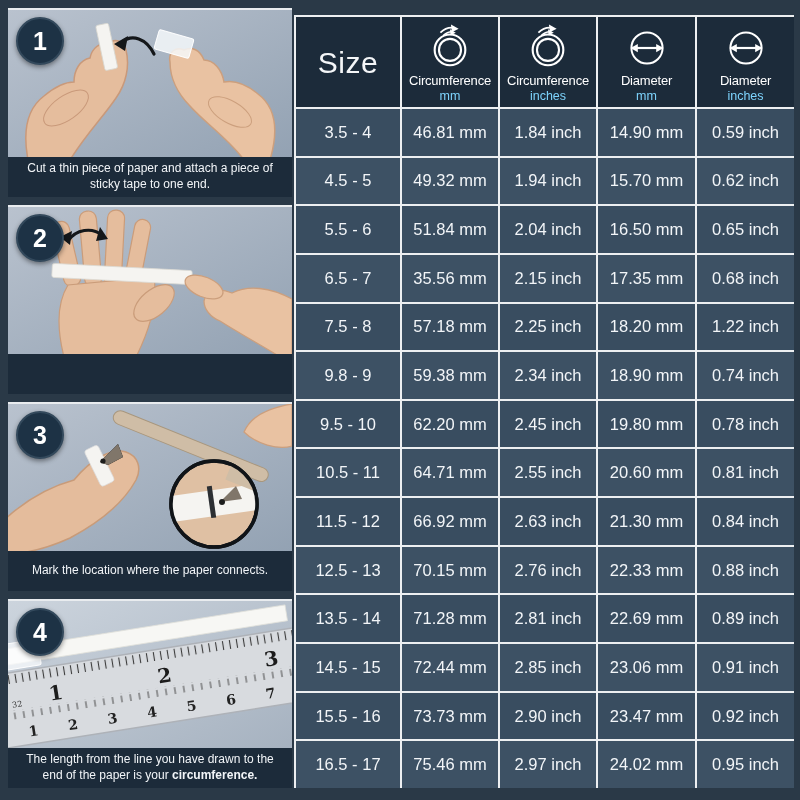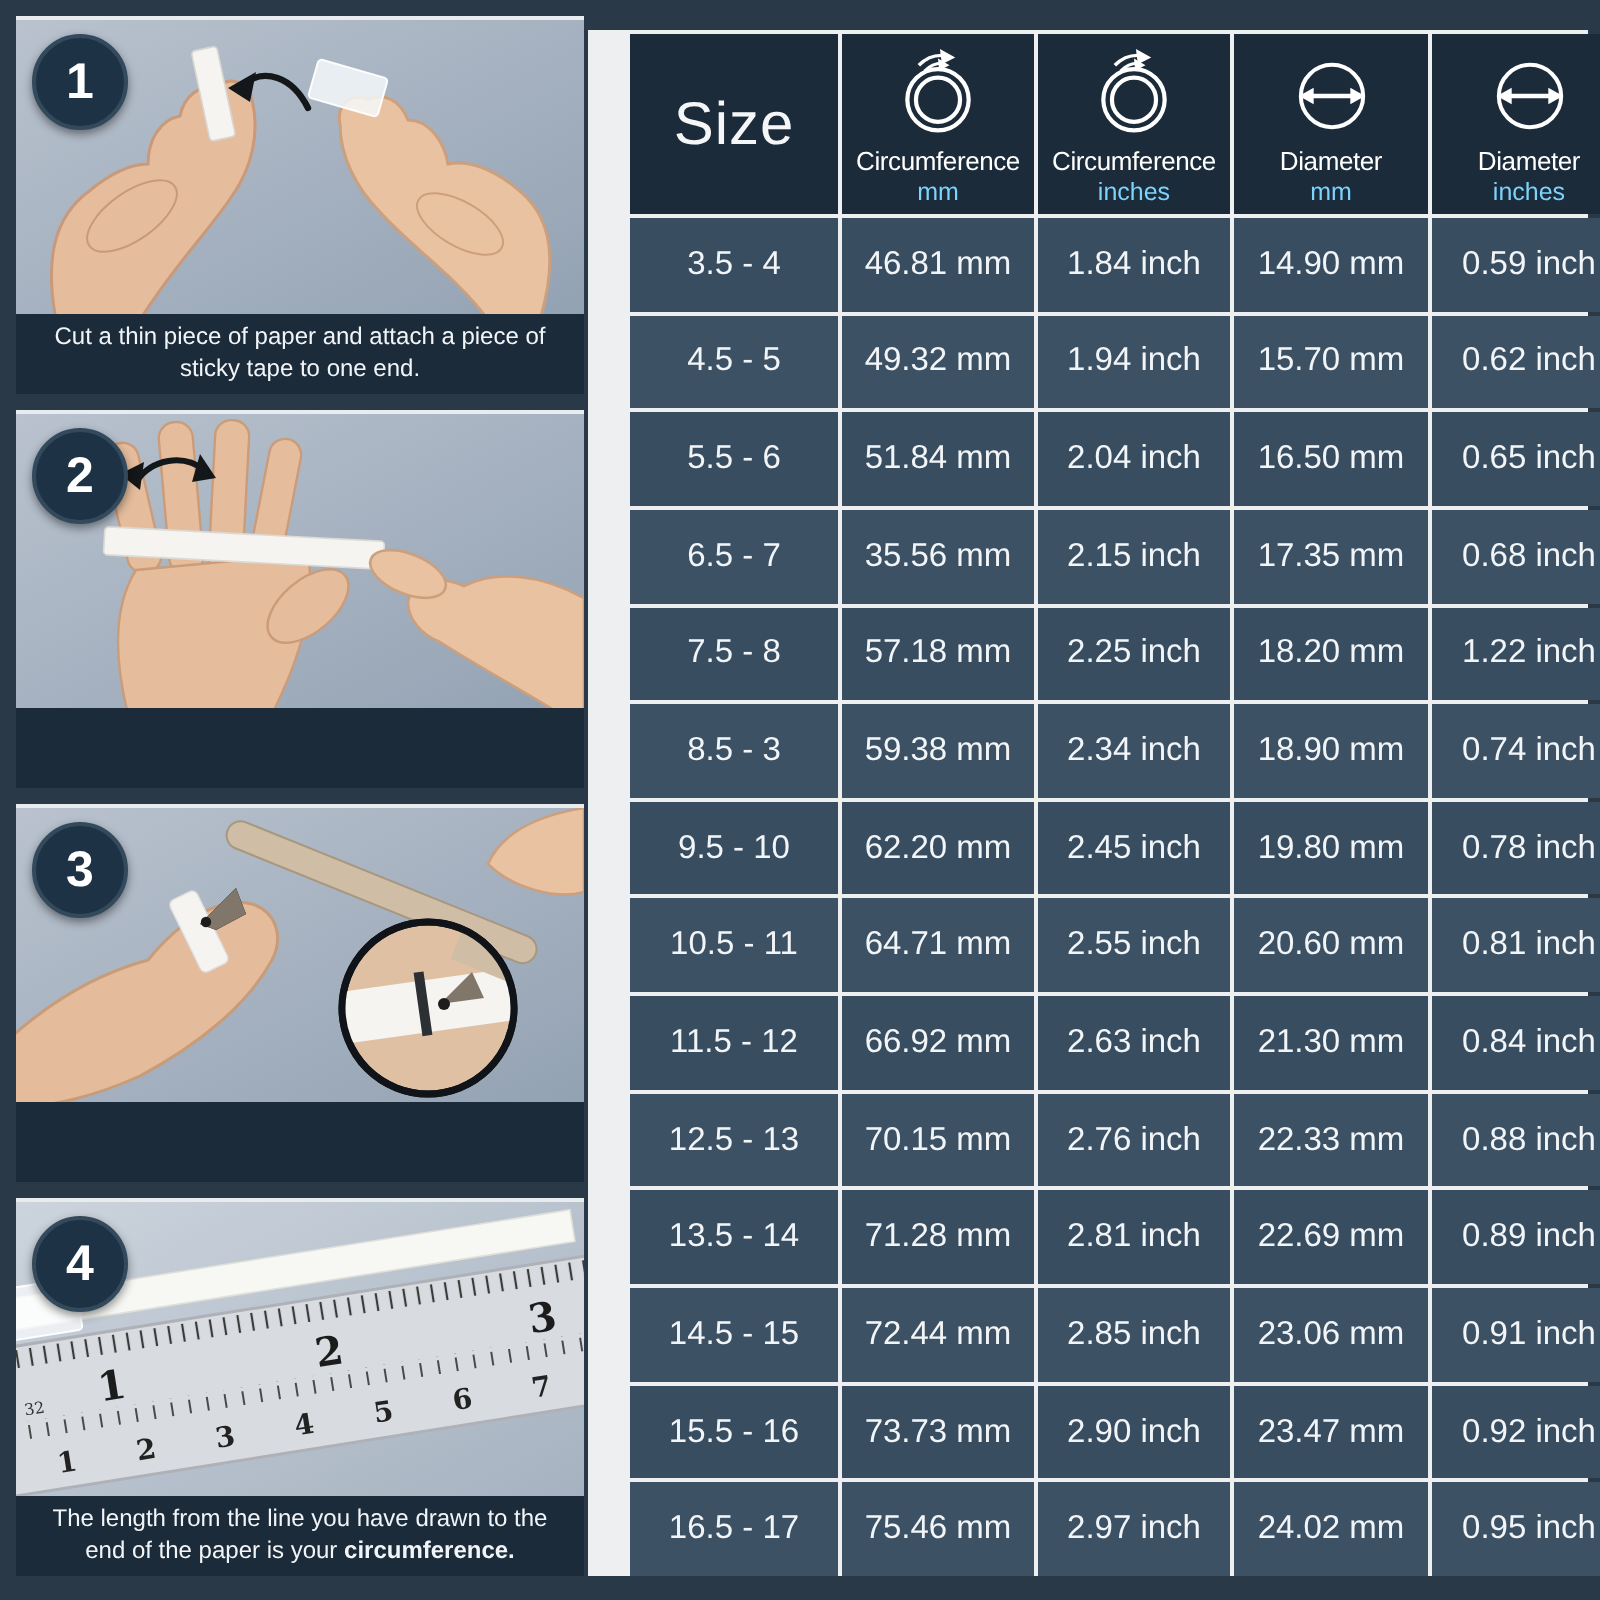--- a/index.html
+++ b/index.html
@@ -42,21 +42,20 @@
   
   .rtable{
     position:absolute;left:294px;top:15px;width:500px;height:773px;
     box-sizing:border-box;
     border-top:2px solid #edeff1;border-left:2px solid #edeff1;
     background:#edeff1;
     display:grid;
     grid-template-columns:104px 96px 96px 97px 97px;
     grid-template-rows:90px repeat(14,1fr);
     gap:2px;
-    padding-left:19px;
   }
   .th{
     background:#1c2b3a;color:#fff;
     display:flex;flex-direction:column;align-items:center;justify-content:center;
     padding-top:2px;
   }
   .size-th{font-size:30px;letter-spacing:.5px;color:#f4f6f8;}
   .th-icon{height:46px;display:flex;align-items:flex-end;justify-content:center;}
   .th-label{font-size:13px;font-weight:normal;margin-top:3px;white-space:nowrap;letter-spacing:-.2px;}
   .th-unit{font-size:12.5px;color:#7dd3fc;margin-top:1px;}
@@ -176,20 +175,23 @@
               <polygon points="212,98 228,82 234,95" fill="#80766a"></polygon>
               <circle cx="214" cy="98" r="3" fill="#1d1d1d"></circle>
             </g>
             <circle cx="206" cy="100" r="43" fill="none" stroke="#101418" stroke-width="3.5"></circle>
           </g>
         </svg>
         <div class="badge">
             <span>3</span>
           </div>
       </div>
+      <p class="caption">
+          <span><span>Mark the location where the paper connects.</span><b></b></span>
+        </p>
     </section>
 
     <section class="step">
       <div class="photo">
         <svg viewBox="0 0 284 147" preserveAspectRatio="none">
           <defs>
             <linearGradient id="g4" x1="0" y1="0" x2="1" y2="1">
               <stop offset="0" stop-color="#ccd4dd"></stop>
                 <stop offset="1" stop-color="#a6b2c0"></stop>
             </linearGradient>
@@ -324,21 +326,21 @@
     <div class="td">0.68 inch</div>
   </div>
       <div class="tr">
     <div class="td">7.5 - 8</div>
     <div class="td">57.18 mm</div>
     <div class="td">2.25 inch</div>
     <div class="td">18.20 mm</div>
     <div class="td">1.22 inch</div>
   </div>
       <div class="tr">
-    <div class="td">8.5 - 3</div>
+    <div class="td">9.8 - 9</div>
     <div class="td">59.38 mm</div>
     <div class="td">2.34 inch</div>
     <div class="td">18.90 mm</div>
     <div class="td">0.74 inch</div>
   </div>
       <div class="tr">
     <div class="td">9.5 - 10</div>
     <div class="td">62.20 mm</div>
     <div class="td">2.45 inch</div>
     <div class="td">19.80 mm</div>

